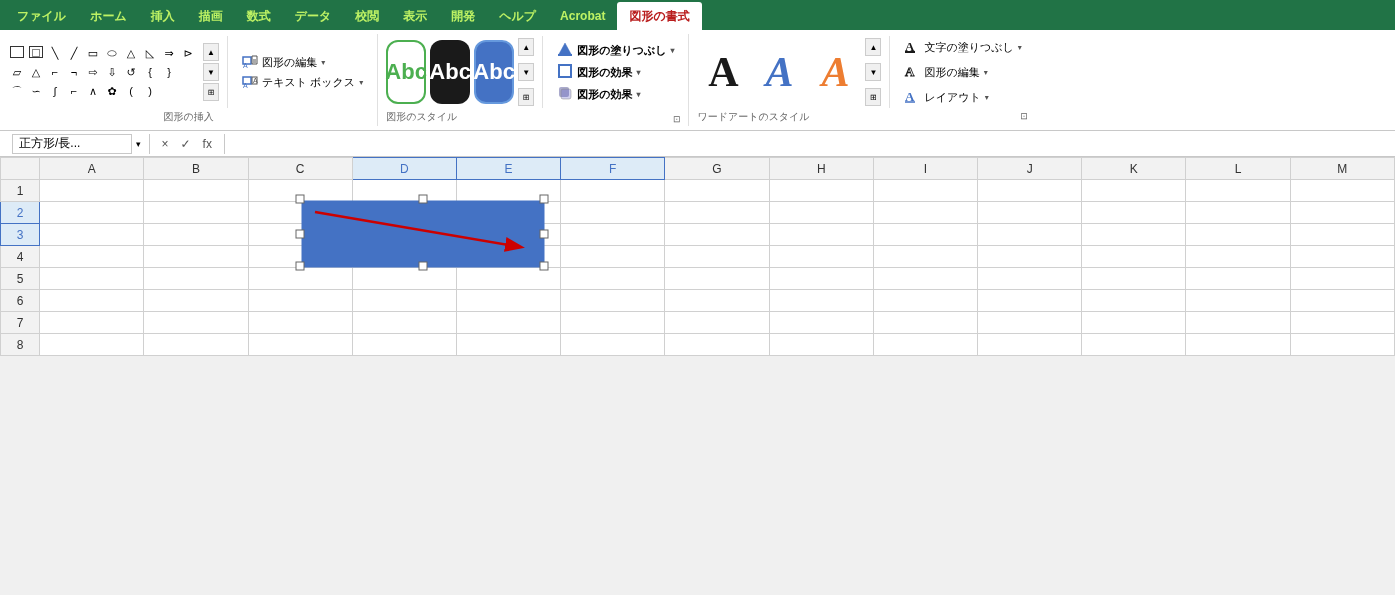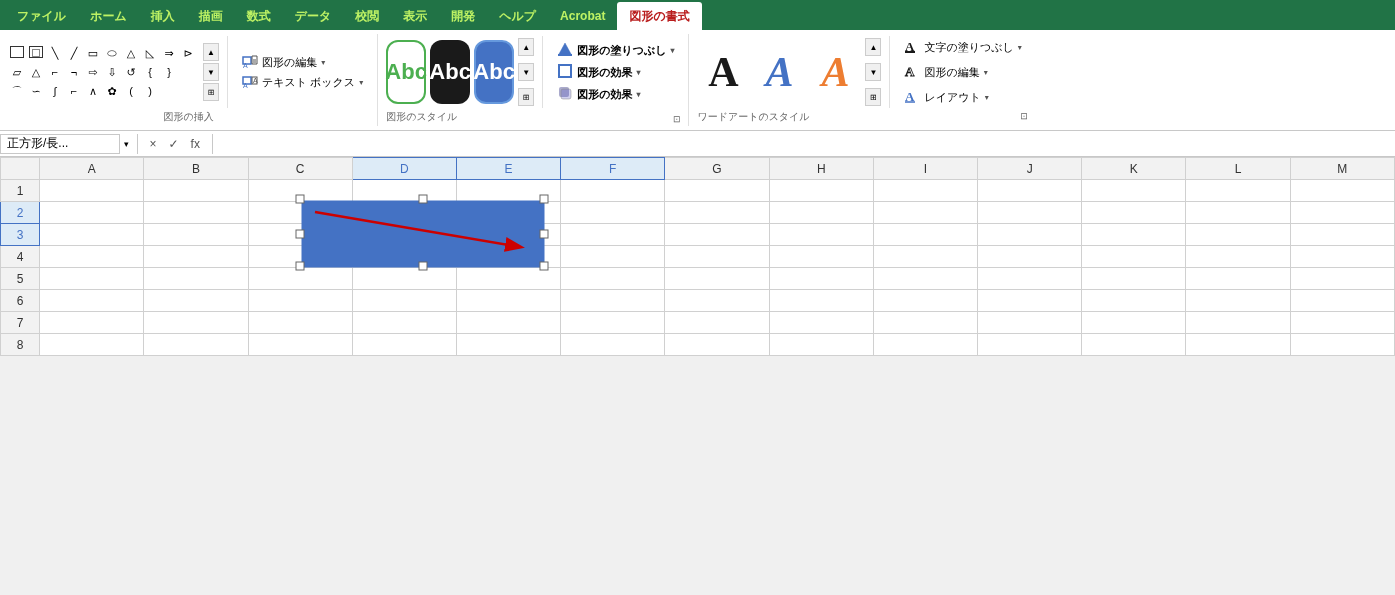--- a/index.html
+++ b/index.html
@@ -219,21 +219,21 @@
       white-space: nowrap;
     }
 
     
     .formula-bar {
       background: white;
       border-bottom: 1px solid #c8c8c8;
       display: flex;
       align-items: center;
       height: 26px;
-      padding: 0 0;
+      padding: 0 12px;
       gap: 4px;
     }
     .name-box {
       width: 120px;
       border: 1px solid #c8c8c8;
       padding: 2px 6px;
       font-size: 12px;
       height: 20px;
     }
     .formula-bar-separator { width: 1px; background: #c8c8c8; height: 20px; margin: 0 4px; }

